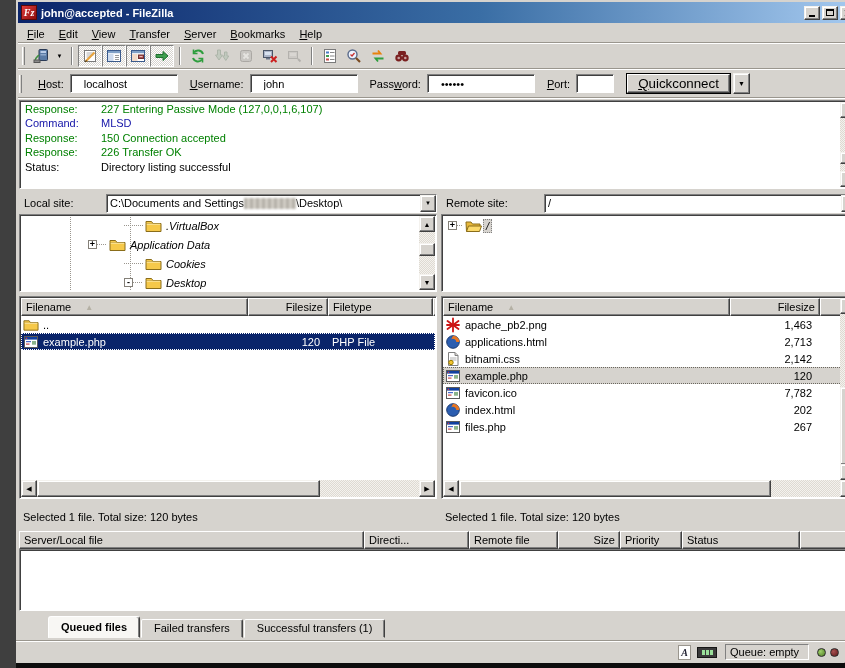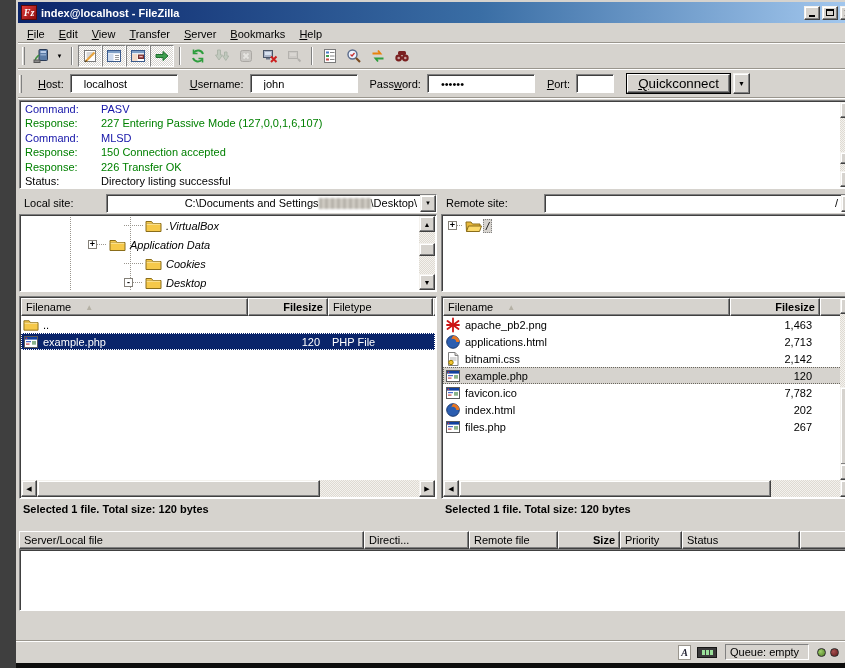--- a/index.html
+++ b/index.html
@@ -65,21 +65,21 @@
   .sb-thumb { position:absolute; }
 
   
   .panes { position:absolute; left:3px; top:192px; width:839px; height:331px; }
   .pane { position:absolute; top:0; height:331px; }
   .pane.local { left:0; width:418px; }
   .pane.remote { left:422px; width:417px; }
   .site-row { position:absolute; top:1px; left:0; right:0; height:20px; display:flex; align-items:center; }
   .site-label { flex:none; padding-left:5px; }
   .combo { flex:1; height:19px; display:flex; background:#fff; border:1px solid; border-color:#808080 #fff #fff #808080; box-shadow:inset 1px 1px 0 #404040; }
-  .combo-val { flex:1; padding:2px 3px; white-space:nowrap; overflow:hidden;text-align:right; }
+  .combo-val { flex:1; padding:2px 3px; white-space:nowrap; overflow:hidden; }
   .combo-drop { width:16px; display:flex; align-items:center; justify-content:center; font-size:6px; flex:none; }
   .redacted { display:inline-block; width:52px; height:11px; vertical-align:-2px; background:repeating-linear-gradient(90deg,#b4b0a8 0 3px,#d2cec6 3px 6px); filter:blur(1px); }
 
   .treebox { position:absolute; top:22px; left:0; right:0; height:78px; }
   .tree-inner { position:absolute; inset:1px; background:#fff; overflow:hidden; }
   .tree-inner.with-sb { right:17px; }
   .guide { position:absolute; top:0; bottom:0; width:1px; background-image:repeating-linear-gradient(0deg,#9a968e 0 1px,transparent 1px 2px); }
   .tree-row { height:19px; display:flex; align-items:center; position:relative;font-style:italic; }
   .exp { width:9px; height:9px; border:1px solid #848078; background:#fff; font:700 9px/7px "Liberation Sans",sans-serif; text-align:center; flex:none; }
   .exp.plus::before { content:"+"; }
@@ -87,31 +87,31 @@
   .branch { height:1px; background-image:repeating-linear-gradient(90deg,#9a968e 0 1px,transparent 1px 2px); flex:none; }
   .tree-icon { flex:none; margin:0 1px 0 2px; }
   .tree-icon svg { width:17px; height:14px; display:block; }
   .tree-label { padding:1px 3px; white-space:nowrap; }
   .tree-label.selected { background:#d6d3ce; outline:1px dotted #808080; outline-offset:-1px; }
 
   .listbox { position:absolute; top:104px; left:0; right:0; height:203px; }
   .list-inner { position:absolute; inset:1px; background:#fff; overflow:hidden; }
   .list-header { display:flex; height:18px; }
   .hcell { height:18px; background:#d6d3ce; border:1px solid; border-color:#fff #404040 #404040 #fff; box-shadow:inset -1px -1px 0 #808080; padding:2px 4px; white-space:nowrap; overflow:hidden; display:flex; align-items:center; flex:none; }
-  .hcell.right { justify-content:flex-end;font-weight:bold; }
+  .hcell.right { justify-content:flex-end; }
   .hcell.fill { flex:1; }
   .sort-asc { margin-left:14px; color:#b4b0a4; font-size:8px; }
   .file-row { height:17px; display:flex; align-items:center; }
   .file-row.sel-active { background:#0a246a; color:#fff; outline:1px dotted #fff; outline-offset:-1px; }
   .file-row.sel-inactive { background:#d6d3ce; outline:1px dotted #6a675f; outline-offset:-1px; }
   .fcell { white-space:nowrap; overflow:hidden; flex:none; padding:0 4px; }
   .fcell.name { display:flex; align-items:center; gap:4px; padding-left:2px; }
   .fcell.right { text-align:right; padding-right:8px; }
   .fcell svg { width:16px; height:16px; flex:none; display:block; }
-  .status-row { position:absolute; top:311px; left:0; right:0; height:20px; display:flex; align-items:flex-start; padding-left:4px;font-weight:bold; }
+  .status-row { position:absolute; top:311px; left:0; right:0; height:20px; display:flex; align-items:flex-end; padding-left:4px; }
 
   
   .queue-header { position:absolute; left:3px; right:3px; top:531px; height:18px; display:flex; }
   .queue-body { position:absolute; left:3px; top:549px; width:839px; height:62px; }
   .tabs { position:absolute; left:3px; top:615px; height:23px; display:flex; align-items:flex-end; padding-left:29px; }
   .tab { height:19px; padding:2px 12px 0; background:#d6d3ce; border:1px solid; border-color:#fff #404040 transparent #fff; box-shadow:inset -1px 0 0 #808080; border-radius:2px 2px 0 0; margin-right:1px; white-space:nowrap; }
   .tab.active { height:22px; background:#f8f7f4; font-weight:700; padding-top:4px; border-radius:3px 3px 0 0; }
 
   
   .statusbar { position:absolute; left:0; right:0; top:640px; height:23px; border-top:1px solid #9a968e; box-shadow:inset 0 1px 0 #fff; display:flex; align-items:center; justify-content:flex-end; padding-right:4px; }
@@ -126,21 +126,21 @@
   .bottomstrip { position:absolute; left:0; top:663px; width:845px; height:5px; background:#0d0d0d; }
   .right-edge { position:absolute; top:98px; bottom:5px; right:0; width:2px; background:#55524b; }
 </style>
 </head>
 <body>
 
 <div class="window">
 
   <div class="titlebar">
     <span class="app-icon">Fz</span>
-    <span class="title-text">index@localhost - FileZilla</span>
+    <span class="title-text">john@accepted - FileZilla</span>
     <span class="winbtns">
       <span class="winbtn raised">
           <span class="glyph-min"></span>
         </span>
       <span class="winbtn max raised">
           <span class="glyph-max"></span>
         </span>
       <span class="winbtn close raised">
           <span>×</span>
         </span>
@@ -292,21 +292,20 @@
         <span class="inner"><span class="accel-u">Q</span>uickconnect</span>
       </button>
     <span class="qc-dropbtn raised">
         <span>▼</span>
       </span>
   </div>
   <div class="groove" style="top:97px"></div>
 
   <div class="logpane sunken-deep">
     <div class="log-lines" id="loglines">
-        <div class="log-line k-command"><span class="log-label">Command:</span><span>PASV</span></div>
         <div class="log-line k-response"><span class="log-label">Response:</span><span>227 Entering Passive Mode (127,0,0,1,6,107)</span></div>
         <div class="log-line k-command"><span class="log-label">Command:</span><span>MLSD</span></div>
         <div class="log-line k-response"><span class="log-label">Response:</span><span>150 Connection accepted</span></div>
         <div class="log-line k-response"><span class="log-label">Response:</span><span>226 Transfer OK</span></div>
         <div class="log-line k-status"><span class="log-label">Status:</span><span>Directory listing successful</span></div>
       </div>
     <div class="sb-v" style="top:1px;bottom:1px;right:1px">
       <span class="sb-btn raised" style="top:0">▲</span>
       <span class="sb-thumb raised" style="top:50px;height:12px;left:0;right:0"></span>
       <span class="sb-btn raised" style="bottom:0">▼</span>
@@ -608,20 +607,25 @@
       <span class="hcell" style="width: 345px;">Server/Local file</span>
       <span class="hcell" style="width: 105px;">Directi...</span>
       <span class="hcell" style="width: 89px;">Remote file</span>
       <span class="hcell right" style="width: 62px;">Size</span>
       <span class="hcell" style="width: 62px;">Priority</span>
       <span class="hcell" style="width: 118px;">Status</span>
       <span class="hcell fill"></span>
     </div>
   <div class="queue-body sunken-deep"></div>
 
+  <div class="tabs" id="tabs">
+      <span class="tab active">Queued files</span>
+      <span class="tab">Failed transfers</span>
+      <span class="tab">Successful transfers (1)</span>
+    </div>
 
   <div class="statusbar">
     <span class="dt-icon">A</span>
     <span class="enc-icon">
         <i></i>
         <i></i>
         <i></i>
       </span>
     <span class="queue-status"><span>Queue: empty</span></span>
     <span class="led green"></span>

